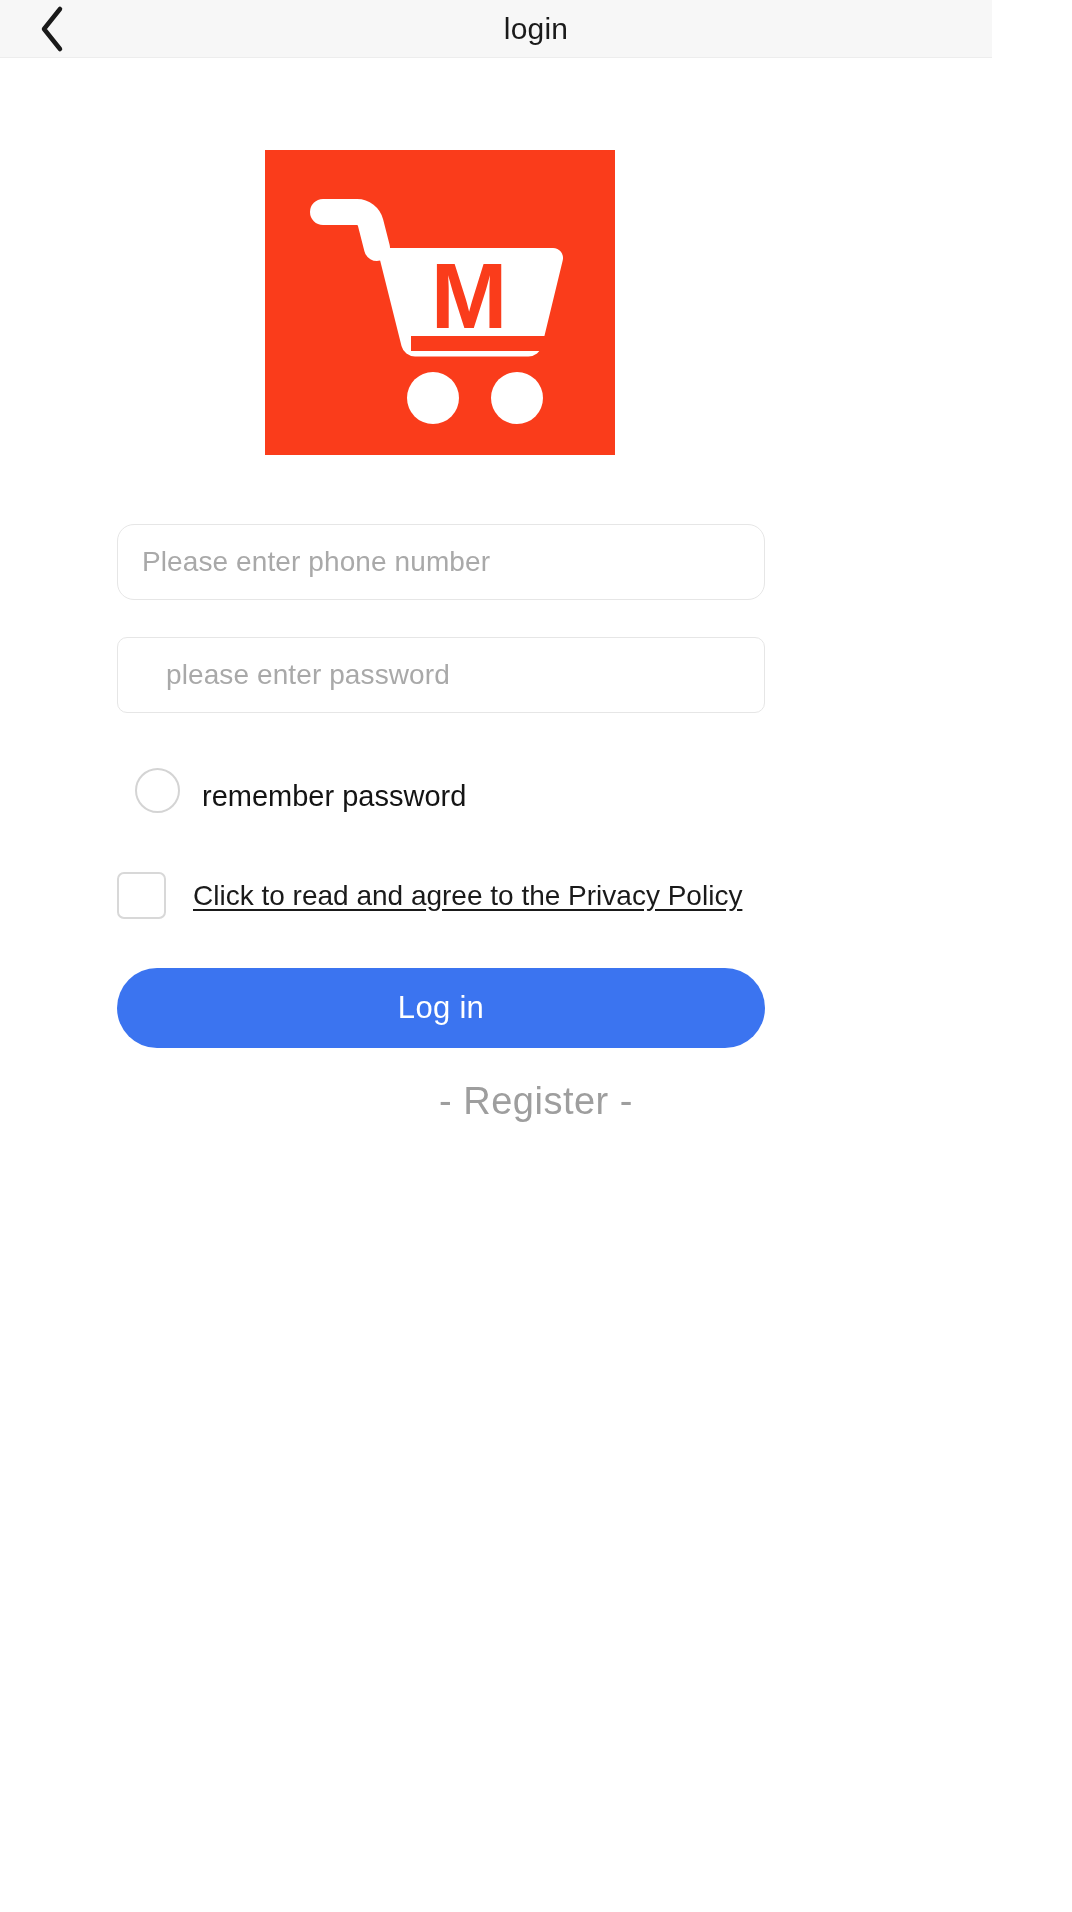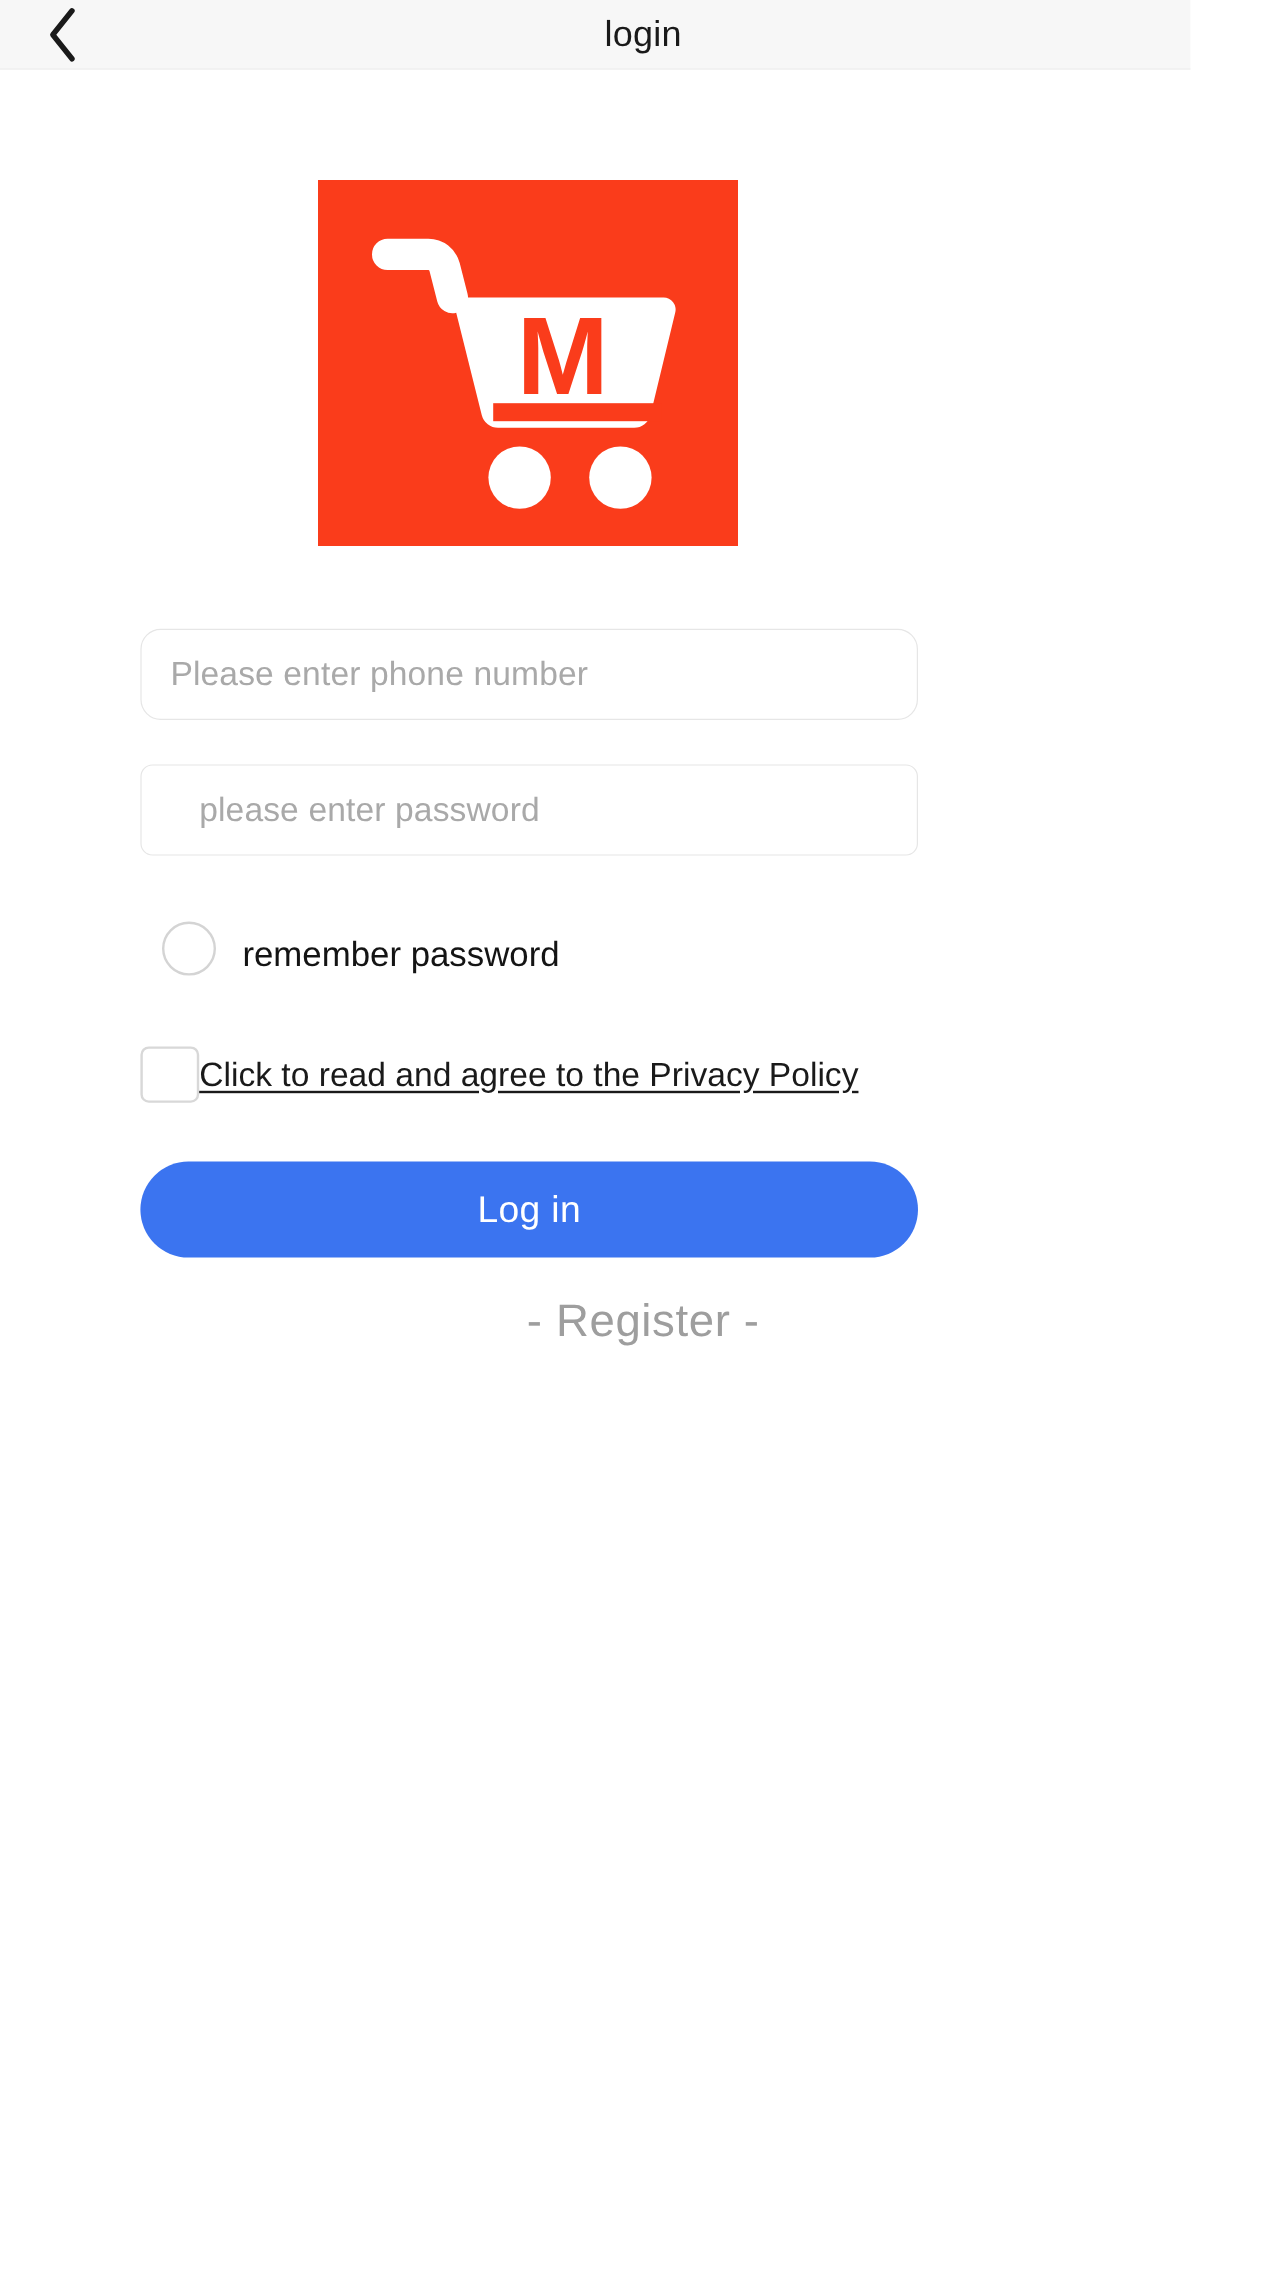--- a/index.html
+++ b/index.html
@@ -129,20 +129,21 @@
   .check-square {
     width: 49px;
     height: 47px;
     border: 2px solid #d8d8d8;
     border-radius: 7px;
     background: #ffffff;
     flex: none;
     cursor: pointer;
   }
   .privacy-label {
+    margin-left: 27px;
     font-size: 28px;
     color: #1a1a1a;
     font-weight: 400;
     text-decoration: underline;
     text-underline-offset: 4px;
     white-space: nowrap;
     cursor: pointer;
   }
 
   

